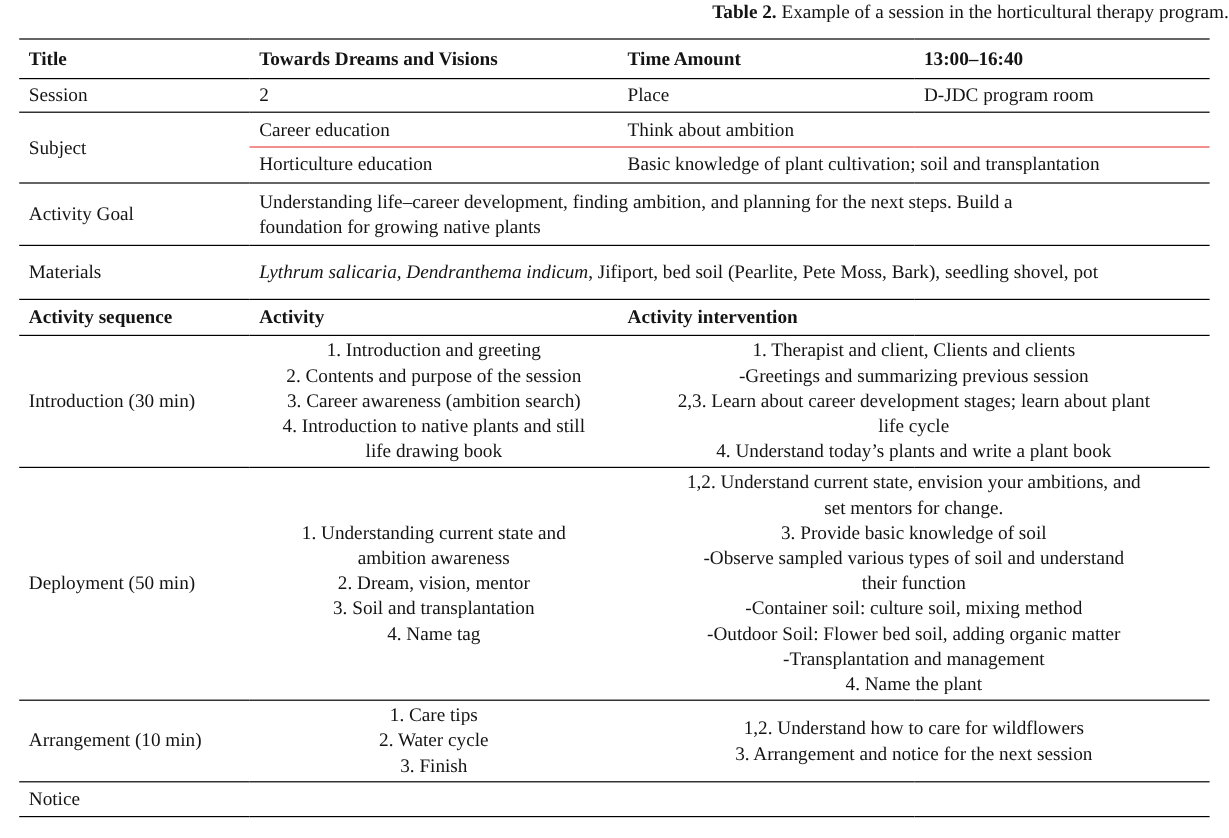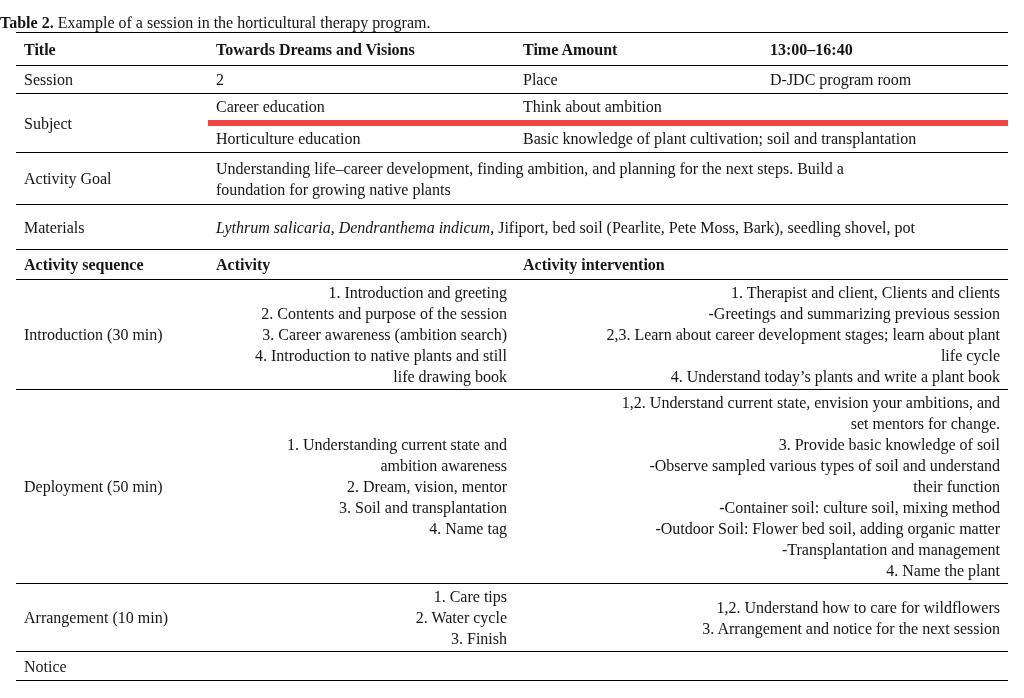--- a/index.html
+++ b/index.html
@@ -4,46 +4,46 @@
 <style>
   * { margin: 0; padding: 0; box-sizing: border-box; }
   html, body { background: #ffffff; }
   body {
     width: 1024px; height: 698px;
     font-family: "Liberation Serif", "DejaVu Serif", serif;
     color: #141414;
     overflow: hidden;
   }
   .caption {
-    padding-top: 14px;
+    padding-top: 2px;
     height: 32px;
-    text-align: left;
+    text-align: right;
     font-size: 16px;
   }
   .caption .cap-label { font-weight: bold; }
   table.session-table {
     margin-left: 16px;
     width: 992px;
     border-collapse: collapse;
     table-layout: fixed;
     border-top: 1.5px solid #000;
     border-bottom: 1.5px solid #000;
   }
   td {
     font-size: 16px;
     line-height: 21px;
     vertical-align: middle;
     padding: 2px 8px;
     overflow: hidden;
   }
   .center { text-align: left; }
   .bold   { font-weight: bold; }
-  .left   { text-align: right; }
+  .left   { text-align: center; }
   tr.rule > td { border-top: 1.5px solid #000; }
-  td.subdivide { border-bottom: 6px solid #ef4444; }
+  td.subdivide { border-bottom: 1px solid #ef4444; }
   .multiline { white-space: pre-line; }
   tr.r-title     { height: 33px; }
   tr.r-session   { height: 28px; margin-top: 11px; }
   tr.r-sub1      { height: 29px; }
   tr.r-sub2      { height: 30px; margin-top: 16px; }
   tr.r-goal      { height: 52px; }
   tr.r-materials { height: 45px; }
   tr.r-head      { height: 30px; }
   tr.r-intro     { height: 110px; }
   tr.r-deploy    { height: 192px; }

